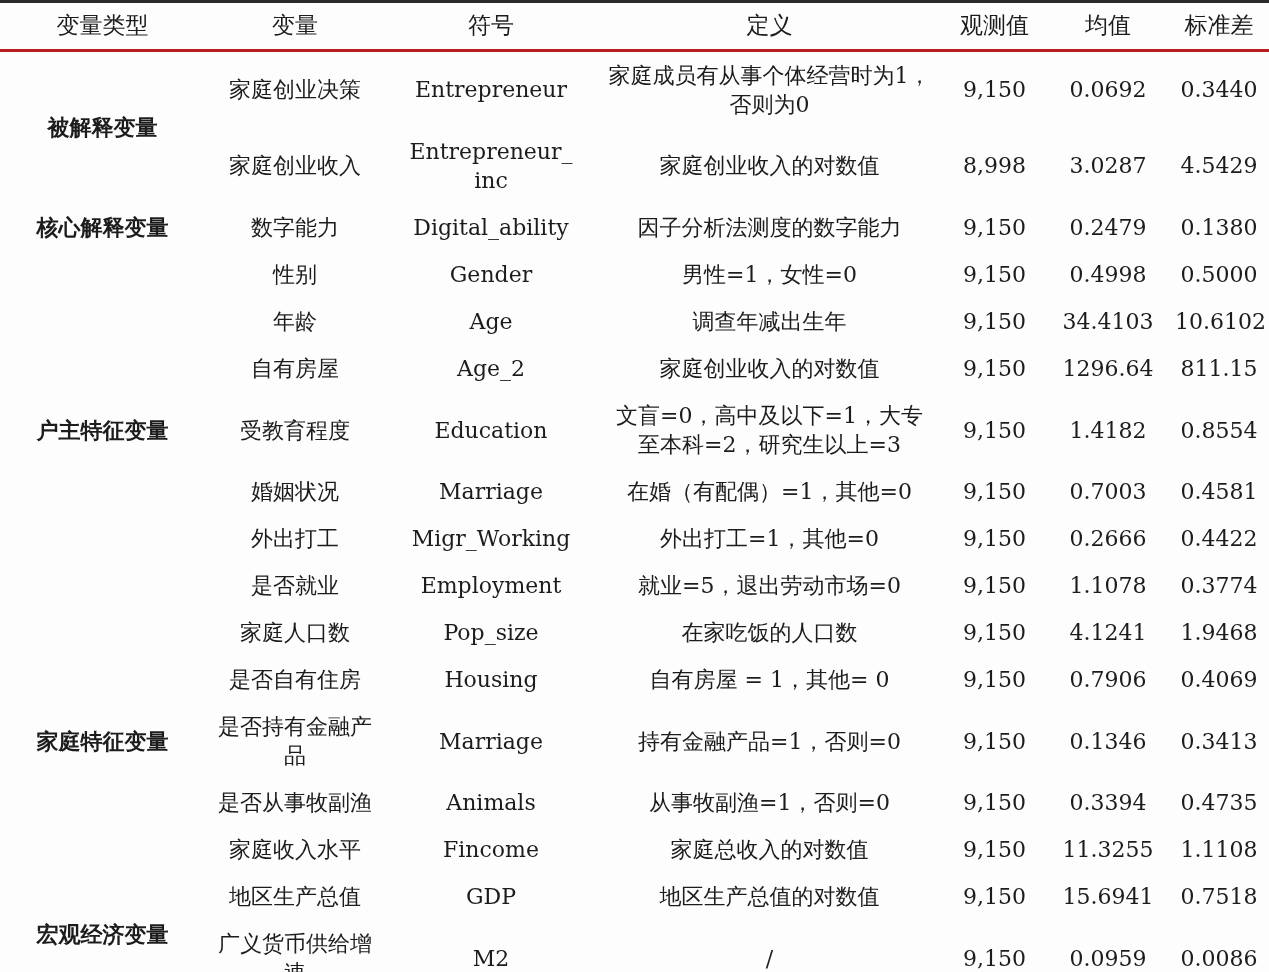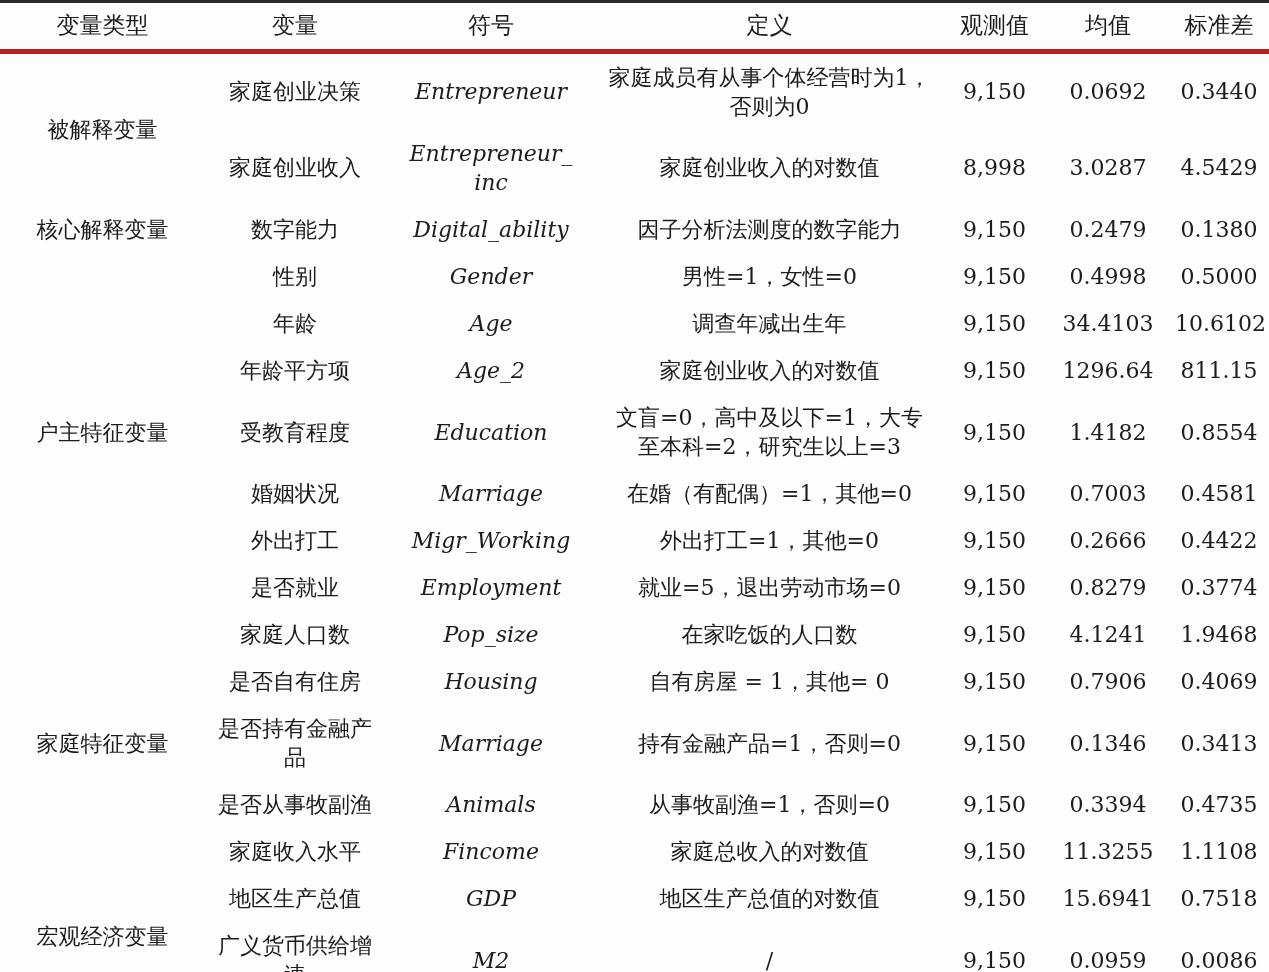--- a/index.html
+++ b/index.html
@@ -17,34 +17,33 @@
     border-collapse: collapse;
     table-layout: fixed;
     border-top: 3px solid #2a2a2a;
     border-bottom: 2px solid #8f9699;
     background: #fdfdfd;
   }
   thead th {
     font-weight: normal;
     font-size: 23px;
     padding: 8px 4px 9px 4px;
-    border-bottom: 5px solid #b91c1c;
+    border-bottom: 3px solid #b91c1c;
     text-align: center;
     line-height: 1.25;
   }
   tbody td {
     font-size: 22px;
     text-align: center;
     vertical-align: middle;
     padding: 9px 6px;
     line-height: 1.32;
   }
-  td.type-cell { font-size: 22px; }
+  td.type-cell { font-size: 22px; font-weight: bold; }
   td.symbol-cell {
-    font-style: italic;
     white-space: pre-line;
   }
   td.def-cell { padding-left: 10px; padding-right: 10px; }
 </style>
 </head>
 <body>
 
 <table class="stats">
   <colgroup>
     <col style="width:205px">
@@ -105,21 +104,21 @@
       </tr>
       <tr>
         <td class="var-cell">年龄</td>
         <td class="symbol-cell">Age</td>
         <td class="def-cell">调查年减出生年</td>
         <td class="obs-cell">9,150</td>
         <td class="mean-cell">34.4103</td>
         <td class="sd-cell">10.6102</td>
       </tr>
       <tr>
-        <td class="var-cell">年龄平方项</td>
+        <td class="var-cell">自有房屋</td>
         <td class="symbol-cell">Age_2</td>
         <td class="def-cell">家庭创业收入的对数值</td>
         <td class="obs-cell">9,150</td>
         <td class="mean-cell">1296.64</td>
         <td class="sd-cell">811.15</td>
       </tr>
       <tr>
         <td class="var-cell">受教育程度</td>
         <td class="symbol-cell">Education</td>
         <td class="def-cell">文盲=0，高中及以下=1，大专至本科=2，研究生以上=3</td>
@@ -141,21 +140,21 @@
         <td class="def-cell">外出打工=1，其他=0</td>
         <td class="obs-cell">9,150</td>
         <td class="mean-cell">0.2666</td>
         <td class="sd-cell">0.4422</td>
       </tr>
       <tr>
         <td class="var-cell">是否就业</td>
         <td class="symbol-cell">Employment</td>
         <td class="def-cell">就业=5，退出劳动市场=0</td>
         <td class="obs-cell">9,150</td>
-        <td class="mean-cell">0.8279</td>
+        <td class="mean-cell">1.1078</td>
         <td class="sd-cell">0.3774</td>
       </tr>
       <tr>
         <td class="type-cell" rowspan="5">家庭特征变量</td>
         <td class="var-cell">家庭人口数</td>
         <td class="symbol-cell">Pop_size</td>
         <td class="def-cell">在家吃饭的人口数</td>
         <td class="obs-cell">9,150</td>
         <td class="mean-cell">4.1241</td>
         <td class="sd-cell">1.9468</td>

